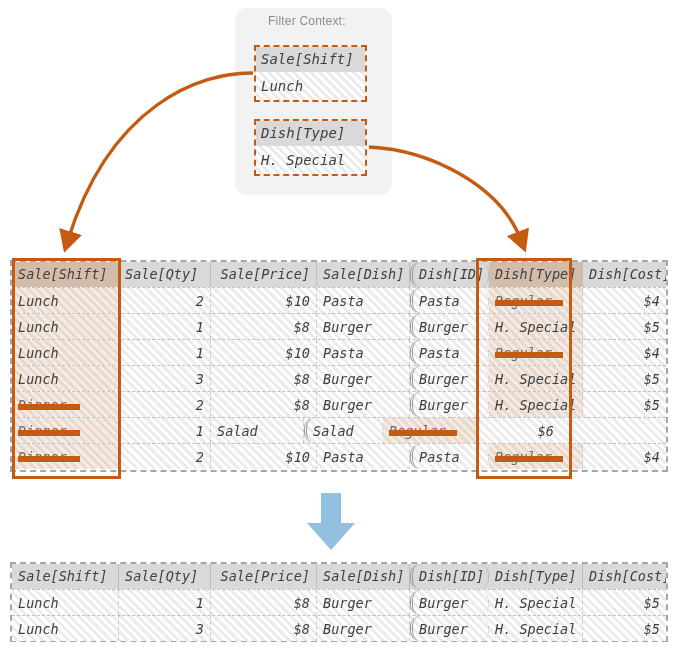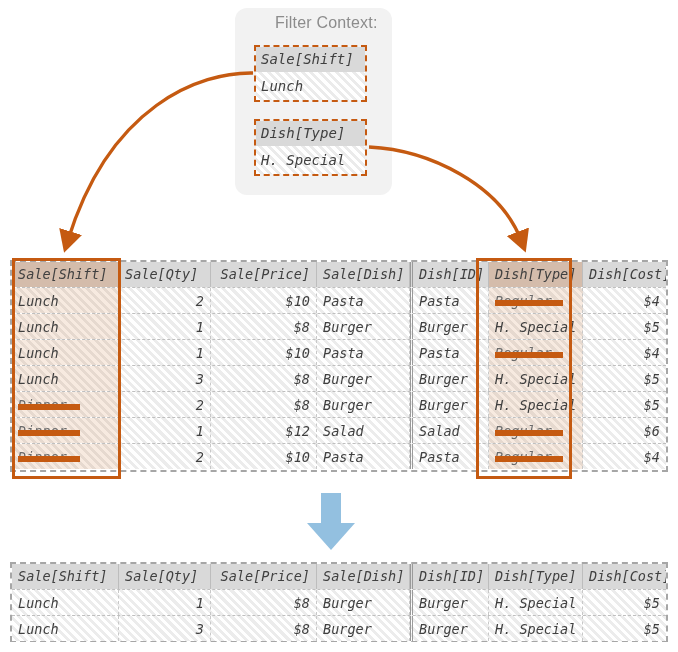--- a/index.html
+++ b/index.html
@@ -11,23 +11,23 @@
     position:relative;
   }
   #stage{position:absolute;left:0;top:0;width:678px;height:652px;}
 
   
   .fc-panel{
     position:absolute;left:235px;top:8px;width:157px;height:187px;
     background:#f2f2f2;border-radius:12px;
   }
   .fc-title{
-    position:absolute;left:275px;top:14px;
+    position:absolute;left:268px;top:14px;
     font-family:"Liberation Sans", sans-serif;
-    font-size:16px;color:#8c8c8c;letter-spacing:.2px;
+    font-size:12px;color:#8c8c8c;letter-spacing:.2px;
     white-space:nowrap;
   }
   .fc-box{
     position:absolute;width:113px;
     border:2px dashed #c55a11;
     box-sizing:border-box;
   }
   .fc-box.b1{left:254px;top:45px;}
   .fc-box.b2{left:254px;top:119px;}
   .fc-h{
@@ -93,21 +93,21 @@
   .cell.last{border-right:none;}
   .cell.num{text-align:right;}
   
   .c0{width:107px;}
   .c1{width:92px;}
   .c2{width:106px;text-align:right;}
   .c3{width:93px;}
   .c4{width:79px;}
   .c5{width:94px;}
   .c6{width:83px;}
-  .sep-left{border-left:3px double #9a9a9a;}
+  .sep-left{border-left:3px double #9a9a9a;border-radius:10px;}
 
   
   .cell.struck{color:#6b6b6b;}
   .cell.struck .bar{
     position:absolute;
     left:6px;top:50%;
     transform:translateY(-1px);
     height:6px;width:62px;
     background:#c55a11;
   }
@@ -210,21 +210,20 @@
           <div class="cell c1 num">2</div>
           <div class="cell c2 num">$8</div>
           <div class="cell c3">Burger</div>
           <div class="cell c4 sep-left">Burger</div>
           <div class="cell c5 hl wide">H. Special</div>
           <div class="cell c6 num last">$5</div>
         </div>
         <div class="row drow">
           <div class="cell c0 hl struck">Dinner<span class="bar"></span></div>
           <div class="cell c1 num">1</div>
-          <div class="cell c2 num">$12</div>
           <div class="cell c3">Salad</div>
           <div class="cell c4 sep-left">Salad</div>
           <div class="cell c5 hl struck wide">Regular<span class="bar"></span></div>
           <div class="cell c6 num last">$6</div>
         </div>
         <div class="row drow">
           <div class="cell c0 hl struck">Dinner<span class="bar"></span></div>
           <div class="cell c1 num">2</div>
           <div class="cell c2 num">$10</div>
           <div class="cell c3">Pasta</div>

